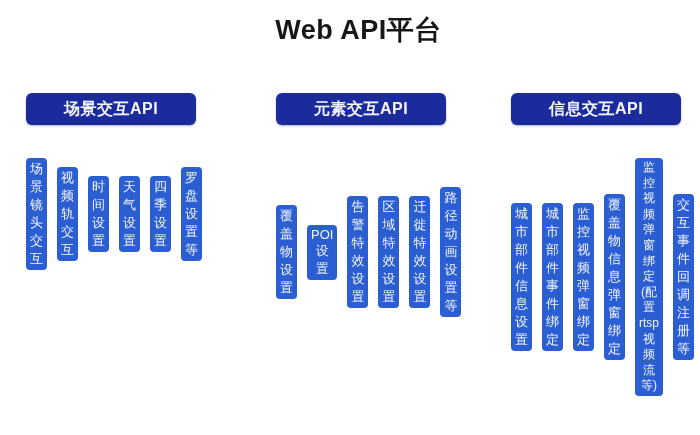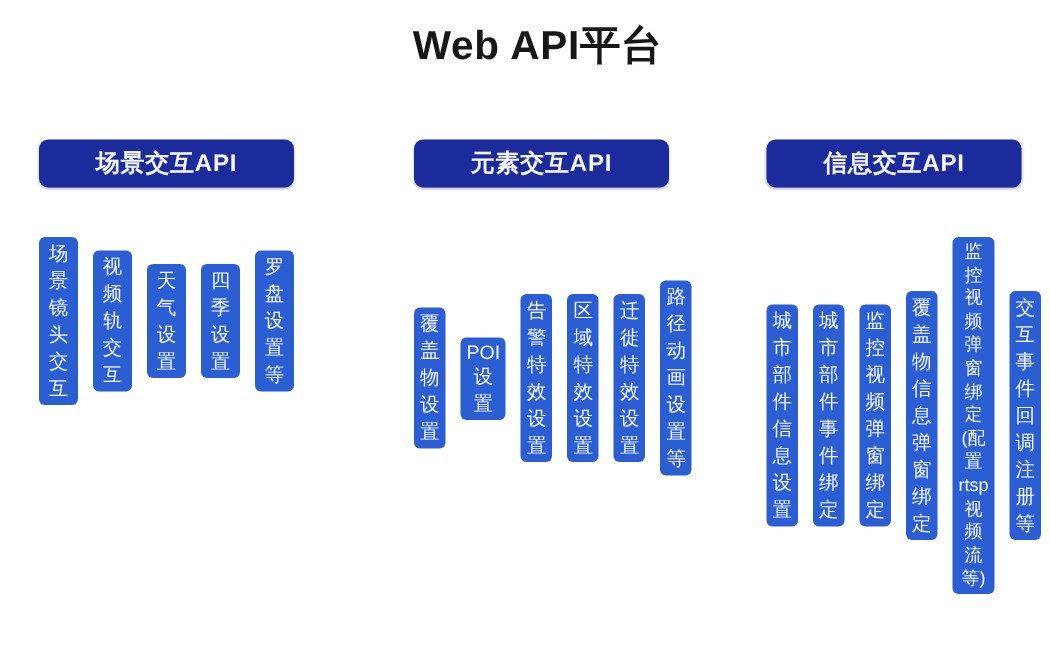--- a/index.html
+++ b/index.html
@@ -87,20 +87,21 @@
 
 <div class="diagram">
 
   <div class="title">Web API平台</div>
 
   <div class="column col-1">
     <div class="col-header">场景交互API</div>
     <div class="items">
       <div class="item">场景镜头交互</div>
       <div class="item">视频轨交互</div>
+      <div class="item">时间设置</div>
       <div class="item">天气设置</div>
       <div class="item">四季设置</div>
       <div class="item">罗盘设置 等</div>
     </div>
   </div>
 
   <div class="column col-2">
     <div class="col-header">元素交互API</div>
     <div class="items">
       <div class="item">覆盖物设置</div>

